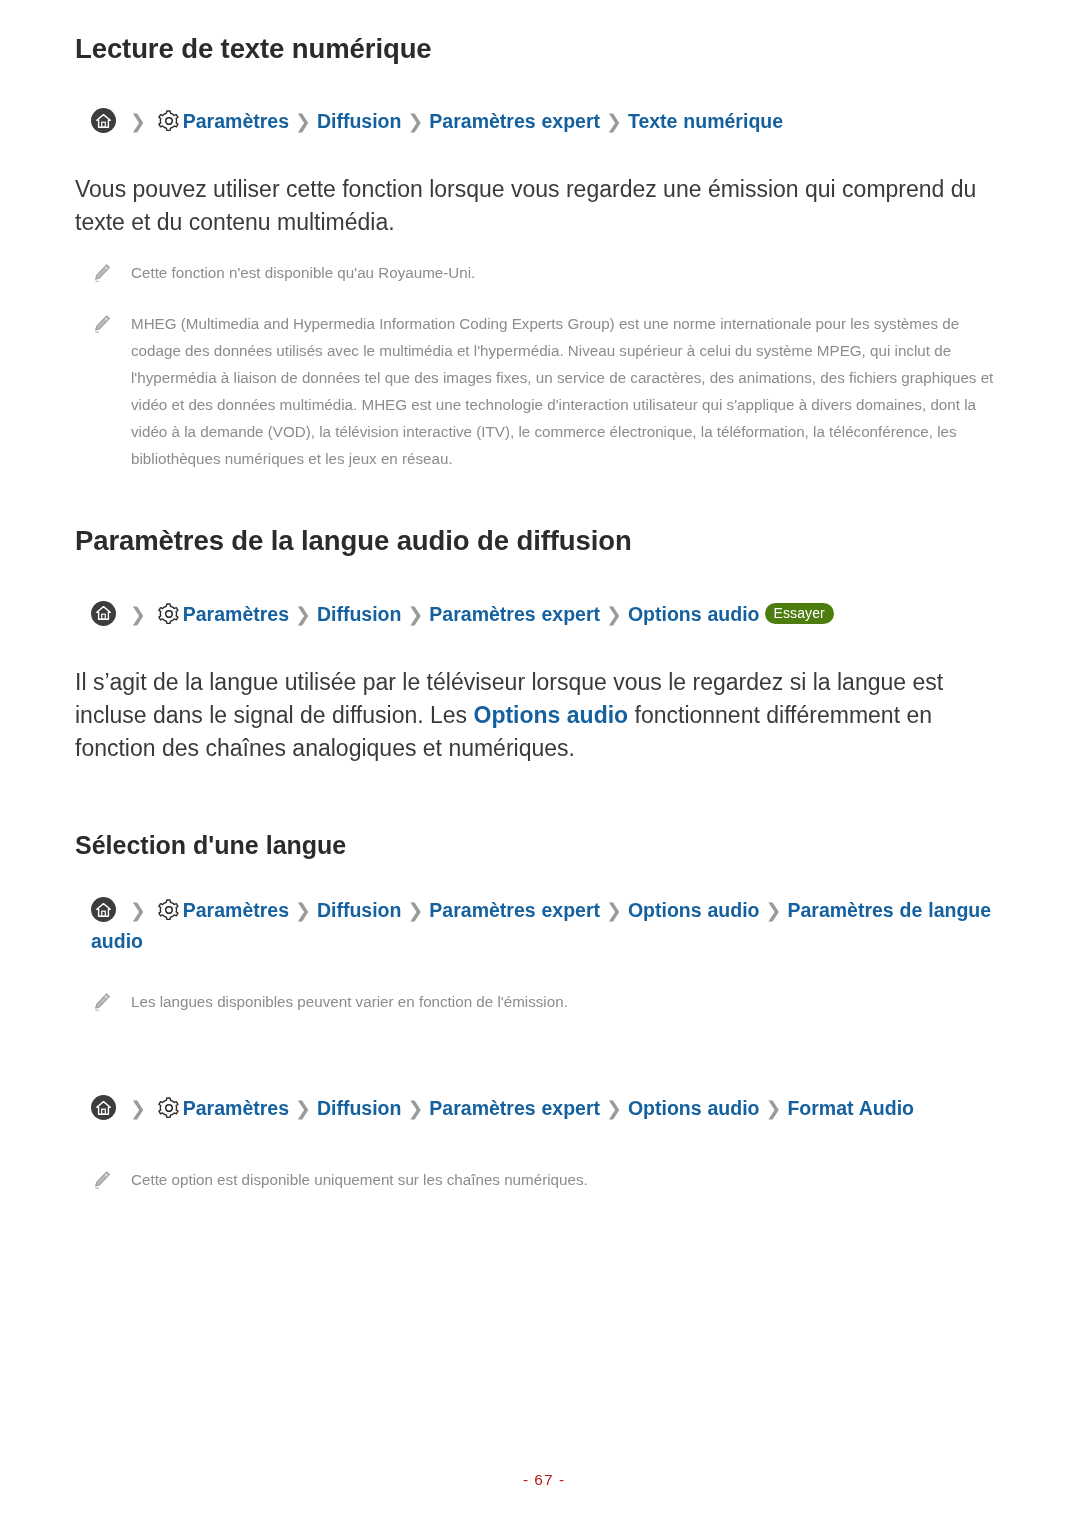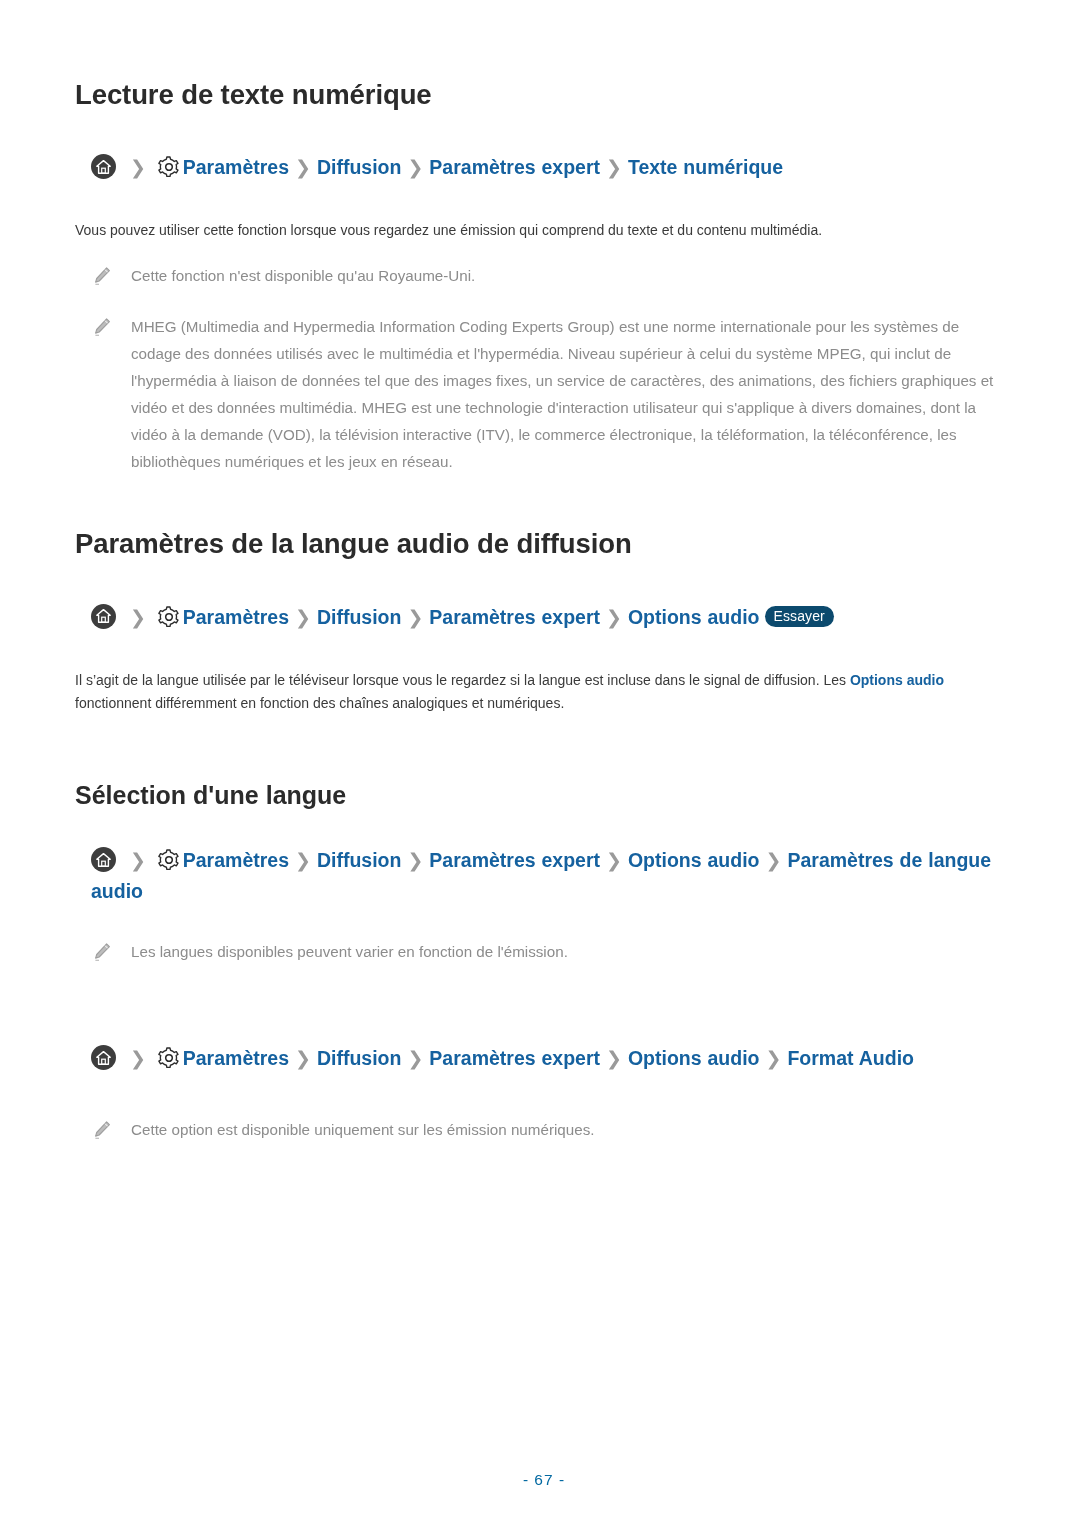--- a/index.html
+++ b/index.html
@@ -14,21 +14,21 @@
     position: relative;
     font-family: "Liberation Sans", sans-serif;
     color: #2b2b2b;
     -webkit-font-smoothing: antialiased;
   }
   .page {
     position: relative;
     width: 1080px;
     height: 1527px;
     box-sizing: border-box;
-    padding: 78px 72px 0 75px;
+    padding: 32px 72px 0 75px;
   }
 
   
   h1.doc-title {
     font-size: 27.5px;
     font-weight: 700;
     color: #2b2b2b;
     margin: 0;
     letter-spacing: -0.1px;
     line-height: 1.25;
@@ -80,36 +80,36 @@
     display: inline-block;
     width: 22px;
     height: 22px;
     vertical-align: -4px;
     margin-right: 3px;
   }
 
   
   .essayer-badge {
     display: inline-block;
-    background: #0c4a6e;
+    background: #4d7c0f;
     color: #ffffff;
     font-size: 14px;
     font-weight: 400;
     border-radius: 11px;
     padding: 2px 9px 3px 9px;
     line-height: 16px;
     vertical-align: 3px;
     margin-left: 5px;
     letter-spacing: 0.1px;
   }
 
   
   p.body-text {
-    font-size: 14px;
-    line-height: 23px;
+    font-size: 23px;
+    line-height: 33px;
     color: #3a3a3a;
     margin: 0;
     font-weight: 400;
   }
   p.body-text .inline-link {
     color: #15619f;
     font-weight: 700;
   }
 
   
@@ -146,21 +146,21 @@
   .sp-48 { height: 48px; }
 
   
   .page-footer {
     position: absolute;
     left: 8px;
     right: 0;
     bottom: 38px;
     text-align: center;
     font-size: 15.5px;
-    color: #0369a1;
+    color: #b91c1c;
     letter-spacing: 1px;
   }
 </style>
 </head>
 <body>
 
 <div class="page">
 
   <h1 class="doc-title">Lecture de texte numérique</h1>
 
@@ -303,18 +303,18 @@
   <div class="sp-14"></div>
 
   <div class="note">
     <span class="pencil-icon">
       <svg width="22" height="22" viewBox="0 0 22 22" aria-hidden="true">
         <path d="M15.6 2.9 L18.4 5.7 L8.2 16.0 L4.6 17.1 L5.7 13.5 Z" fill="#bdbdbd" stroke="#9e9e9e" stroke-width="1.1" stroke-linejoin="round"></path>
         <path d="M14.0 4.6 L16.7 7.3" stroke="#ffffff" stroke-width="1" fill="none"></path>
         <path d="M4.4 19.3 L8.0 19.3" stroke="#bdbdbd" stroke-width="1.2"></path>
       </svg>
     </span>
-    <span class="note-text">Cette option est disponible uniquement sur les émission numériques.</span>
+    <span class="note-text">Cette option est disponible uniquement sur les chaînes numériques.</span>
   </div>
 
   <div class="page-footer">- 67 -</div>
 
 </div>
 
 </body></html>

